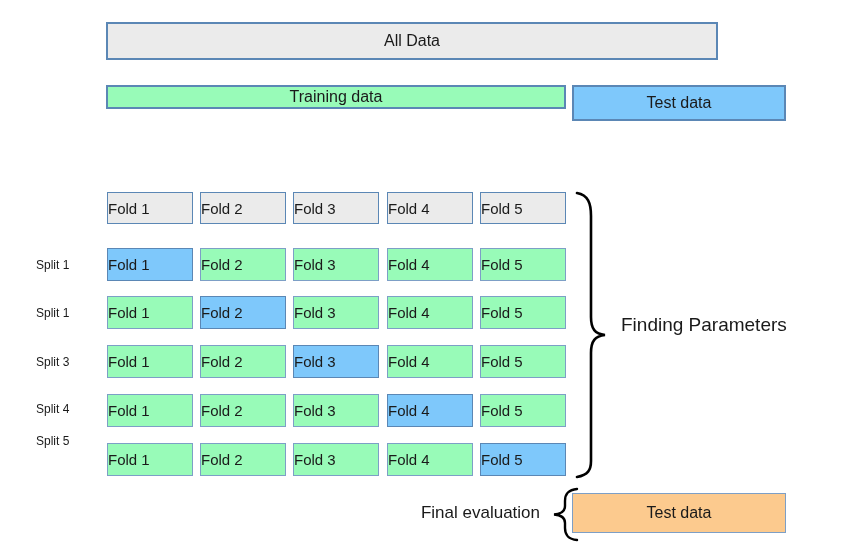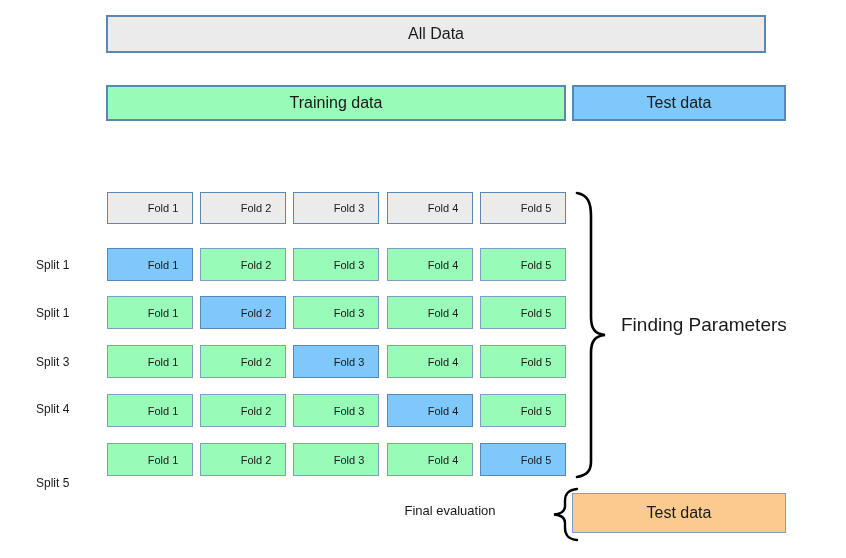--- a/index.html
+++ b/index.html
@@ -25,65 +25,63 @@
   .bar-green  { background: var(--green,  #98fbb8); }
   .bar-blue   { background: var(--blue,   #7ec8fb); }
   .bar-orange { background: var(--orange, #fcca8e); }
 
   .cell {
     position: absolute;
     box-sizing: border-box;
     width: 86px;
     display: flex;
     align-items: center;
-    justify-content: center;
-    font-size: 11px;
+    font-size: 15px;
     border: 1.5px solid var(--border, #7d9fc6);
     background: var(--green, #98fbb8);
-    padding-left: 26px;
   }
   .cell.gray { background: var(--gray, #ebebeb); border-color: var(--border_dark, #5b87b5); }
   .cell.blue { background: var(--blue, #7ec8fb); border-color: var(--border_dark, #5b87b5); }
 
   .header-row .cell { top: 192px; height: 32px; }
 
   .split-label {
     position: absolute;
     left: 36px;
     width: 64px;
     height: 33px;
     display: flex;
     align-items: center;
     font-size: 12px;
   }
 
   .annotation { position: absolute; white-space: nowrap; }
   #finding-parameters { left: 621px; top: 314px; font-size: 19px; }
-  #final-evaluation  { left: 380px; top: 503px; width: 140px; text-align: center; font-size: 13px; }
+  #final-evaluation  { left: 400px; top: 503px; width: 140px; text-align: right; font-size: 17px; }
   #watermark {
     right: 4px; top: 535px;
     font-size: 15px;
     color: var(--watermark, #d9d9d9);
   }
   svg.overlay {
     position: absolute;
     left: 0; top: 0;
     pointer-events: none;
   }
 </style>
 </head>
 <body>
 
 <div id="stage">
 
-  <div class="box bar bar-gray" style="left:106px; top:15px; width:660px; height:38px;">
+  <div class="box bar bar-gray" style="left:106px; top:22px; width:612px; height:38px;">
     <span>All Data</span>
   </div>
 
-  <div class="box bar bar-green" style="left:106px; top:85px; width:460px; height:36px;">
+  <div class="box bar bar-green" style="left:106px; top:85px; width:460px; height:24px;">
     <span>Training data</span>
   </div>
 
   <div class="box bar bar-blue" style="left:572px; top:85px; width:214px; height:36px;">
     <span>Test data</span>
   </div>
 
   <div class="header-row">
     <div class="cell gray" style="left:107px;">
         <span>Fold 1</span>
@@ -172,21 +170,21 @@
       </div>
     <div class="cell blue" style="left:387px; top:394px; height:33px;">
         <span>Fold 4</span>
       </div>
     <div class="cell" style="left:480px; top:394px; height:33px;">
         <span>Fold 5</span>
       </div>
   </div>
 
   <div>
-    <div class="split-label" style="top:466px;">Split 5</div>
+    <div class="split-label" style="top:424px;">Split 5</div>
     <div class="cell" style="left:107px; top:443px; height:33px;">
         <span>Fold 1</span>
       </div>
     <div class="cell" style="left:200px; top:443px; height:33px;">
         <span>Fold 2</span>
       </div>
     <div class="cell" style="left:293px; top:443px; height:33px;">
         <span>Fold 3</span>
       </div>
     <div class="cell" style="left:387px; top:443px; height:33px;">

